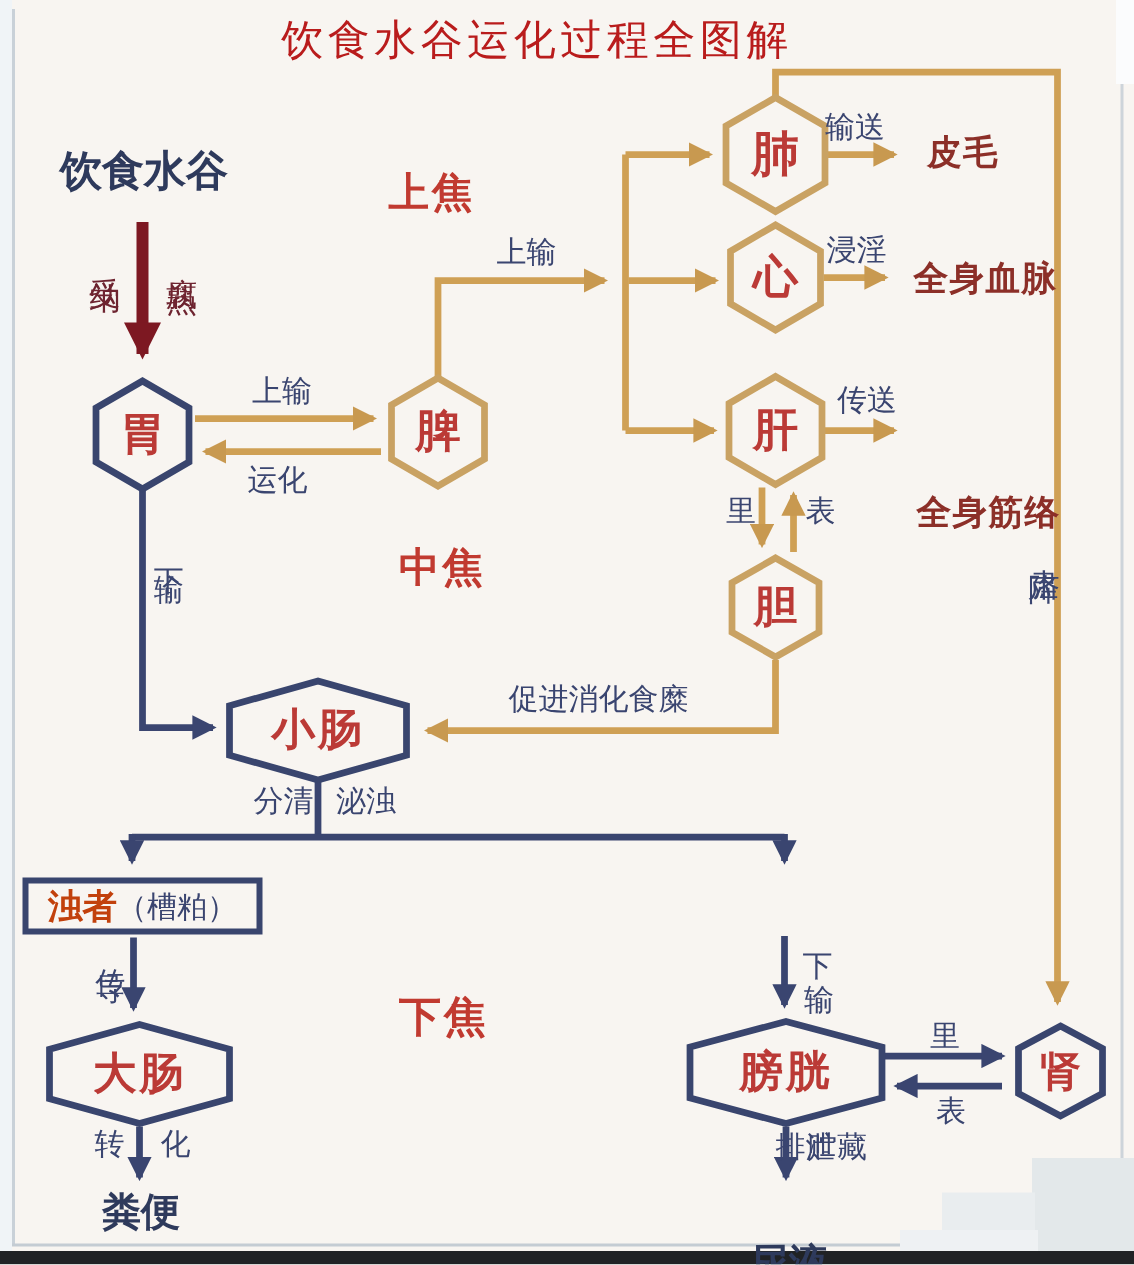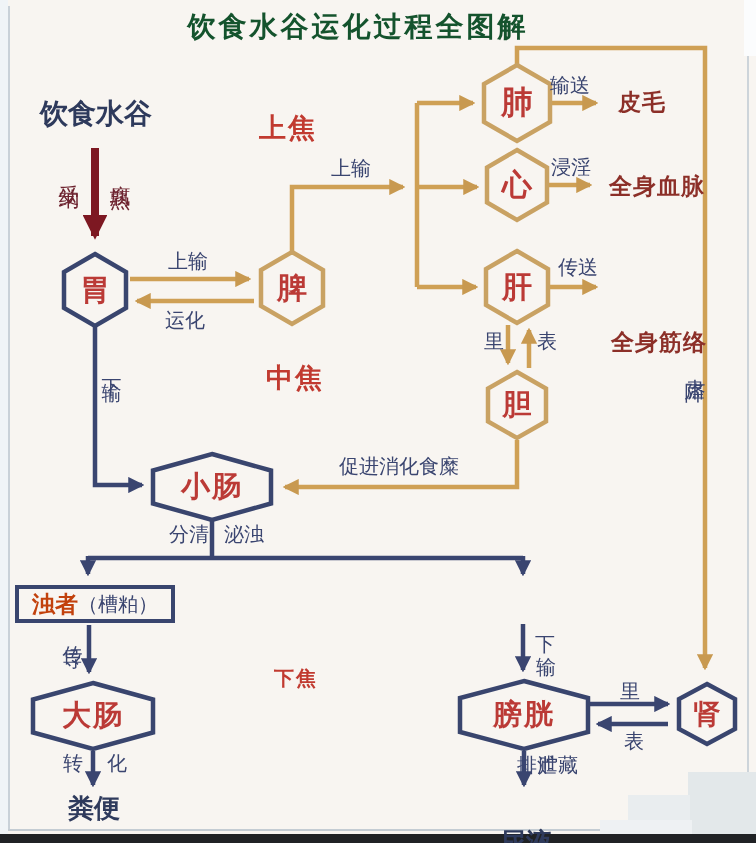--- a/index.html
+++ b/index.html
@@ -10,21 +10,21 @@
   }
   .abs{position:absolute;}
   .ctr{transform:translate(-50%,-50%);white-space:nowrap;}
   .ctrx{transform:translateX(-50%);white-space:nowrap;}
   .lbl{font-size:20px;color:#3a4570;}
   .v{writing-mode:vertical-rl;text-orientation:upright;letter-spacing:4px;}
   .organ{color:#bb3a36;font-weight:bold;}
   .burner{color:#c13a30;font-weight:bold;font-size:27px;letter-spacing:2px;}
   .darkred{color:#8c2f28;font-weight:bold;font-size:23px;letter-spacing:1px;}
   .maroon-lbl{color:#6e2430;font-size:21px;}
-  .title{color:#14532d;font-weight:bold;font-size:28px;letter-spacing:3px;}
+  .title{color:#b91c1c;font-weight:normal;font-size:28px;letter-spacing:3px;}
   .endpoint{color:#2e3a5c;font-weight:bold;}
   .fbox{
     position:absolute;border:4px solid #39456e;display:flex;
     align-items:center;justify-content:center;white-space:nowrap;
     background:transparent;
   }
   .fbox .head{color:#c2410c;font-weight:bold;font-size:23px;}
   .fbox .note{color:#3a4570;font-size:20px;}
   svg{position:absolute;left:0;top:0;}
   .decor{position:absolute;}
@@ -95,21 +95,21 @@
     <polygon points="212,454 271,470.5 271,503.5 212,520 153,503.5 153,470.5" fill="none" stroke="#39456e" stroke-width="4.5"></polygon>
     <polygon points="93,683 153,699.5 153,732.5 93,749 33,732.5 33,699.5" fill="none" stroke="#39456e" stroke-width="4.5"></polygon>
     <polygon points="524,681 588,698 588,732 524,749 460,732 460,698" fill="none" stroke="#39456e" stroke-width="4.5"></polygon>
     <polygon points="707,684 735,699 735,729 707,744 679,729 679,699" fill="none" stroke="#39456e" stroke-width="4.5"></polygon>
   </svg>
 
   <div class="abs ctrx title" style="left:358px;top:8px;">饮食水谷运化过程全图解</div>
 
   <div class="abs ctr burner" style="left:288px;top:128px;">上焦</div>
   <div class="abs ctr burner" style="left:295px;top:378px;">中焦</div>
-  <div class="abs ctr burner" style="left:296px;top:678px;font-size:20px;">下焦</div>
+  <div class="abs ctr burner" style="left:296px;top:678px;font-size:28px;">下焦</div>
 
   <div class="abs ctr endpoint" style="left:96px;top:114px;font-size:28px;">饮食水谷</div>
   <div class="abs ctr darkred" style="left:642px;top:102px;">皮毛</div>
   <div class="abs ctr darkred" style="left:657px;top:186px;">全身血脉</div>
   <div class="abs ctr darkred" style="left:659px;top:303px;margin-top:39px;">全身筋络</div>
   <div class="abs ctr endpoint" style="left:94px;top:808px;font-size:26px;">粪便</div>
   <div class="abs ctr endpoint" style="left:526px;top:810px;font-size:26px;margin-top:32px;">尿液</div>
 
   <div class="abs ctr organ" style="left:95px;top:290px;font-size:30px;">胃</div>
   <div class="abs ctr organ" style="left:292px;top:288px;font-size:30px;">脾</div>

